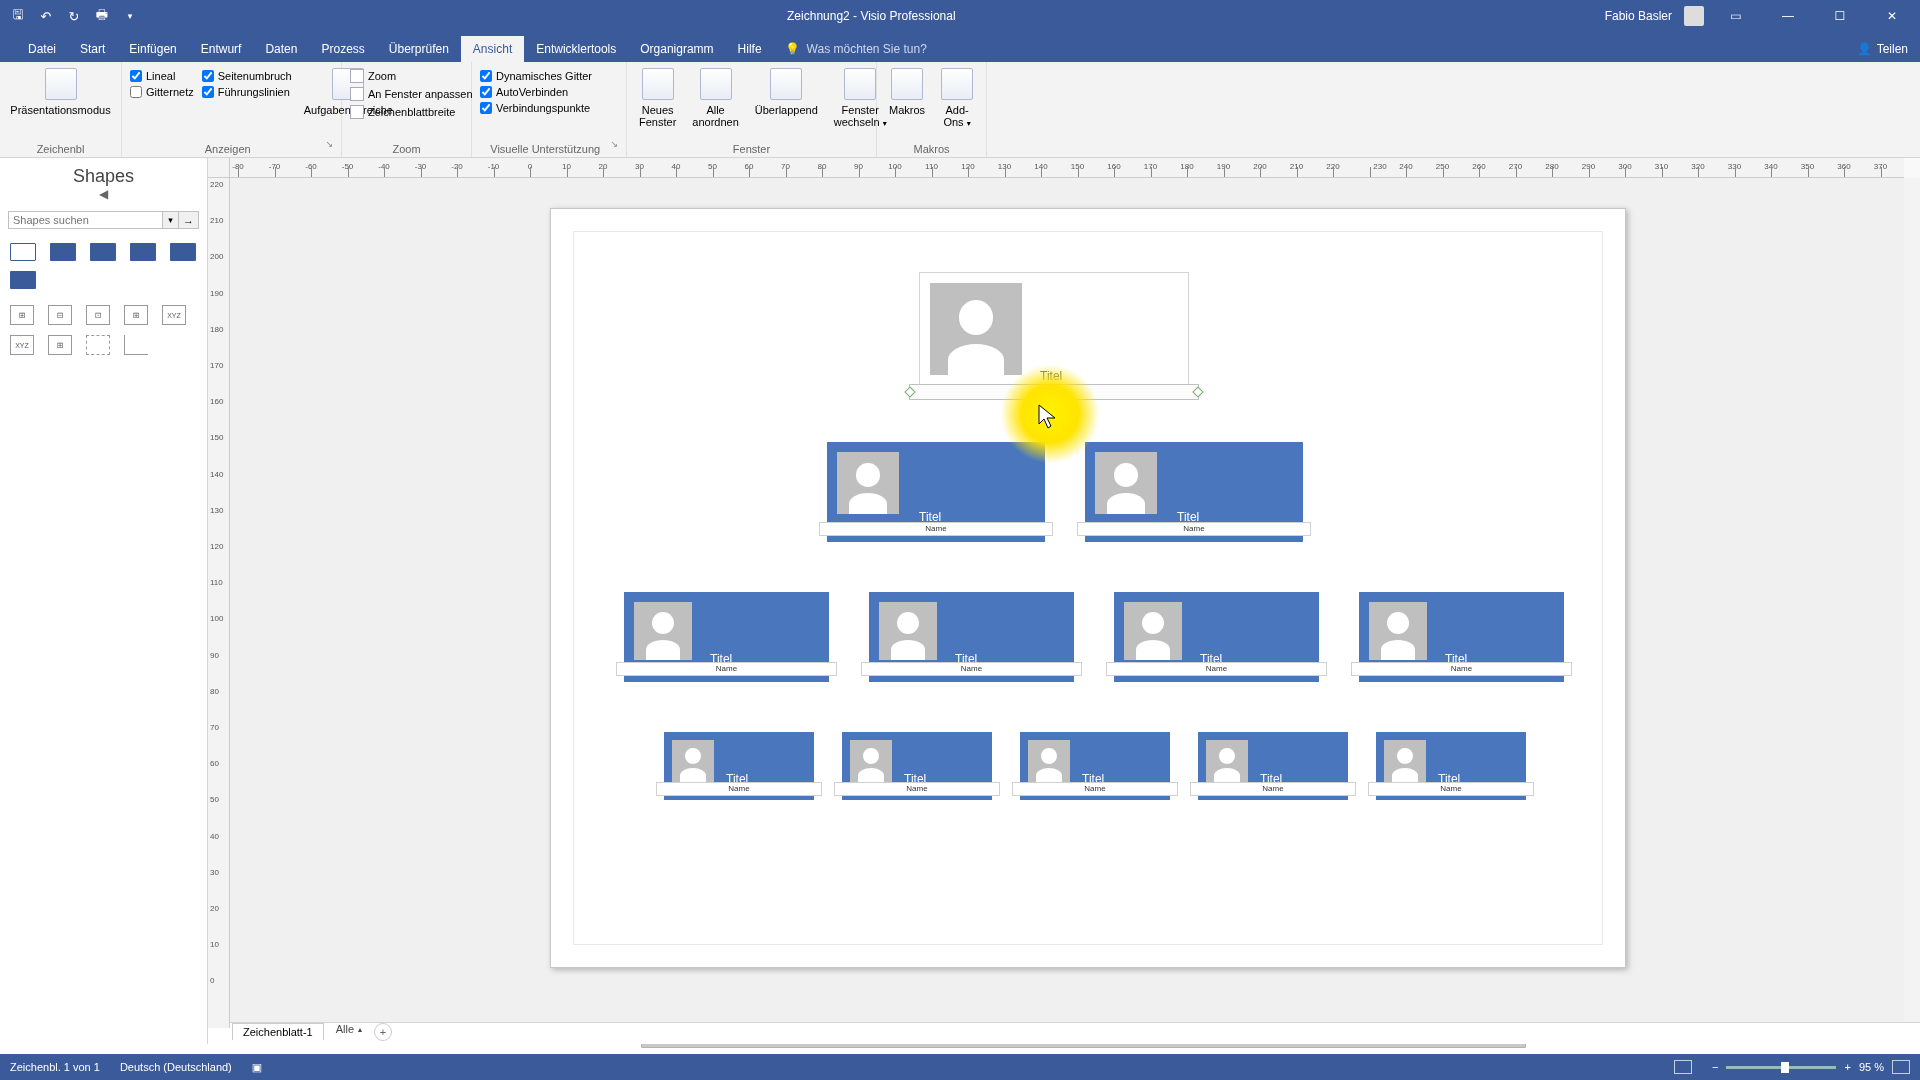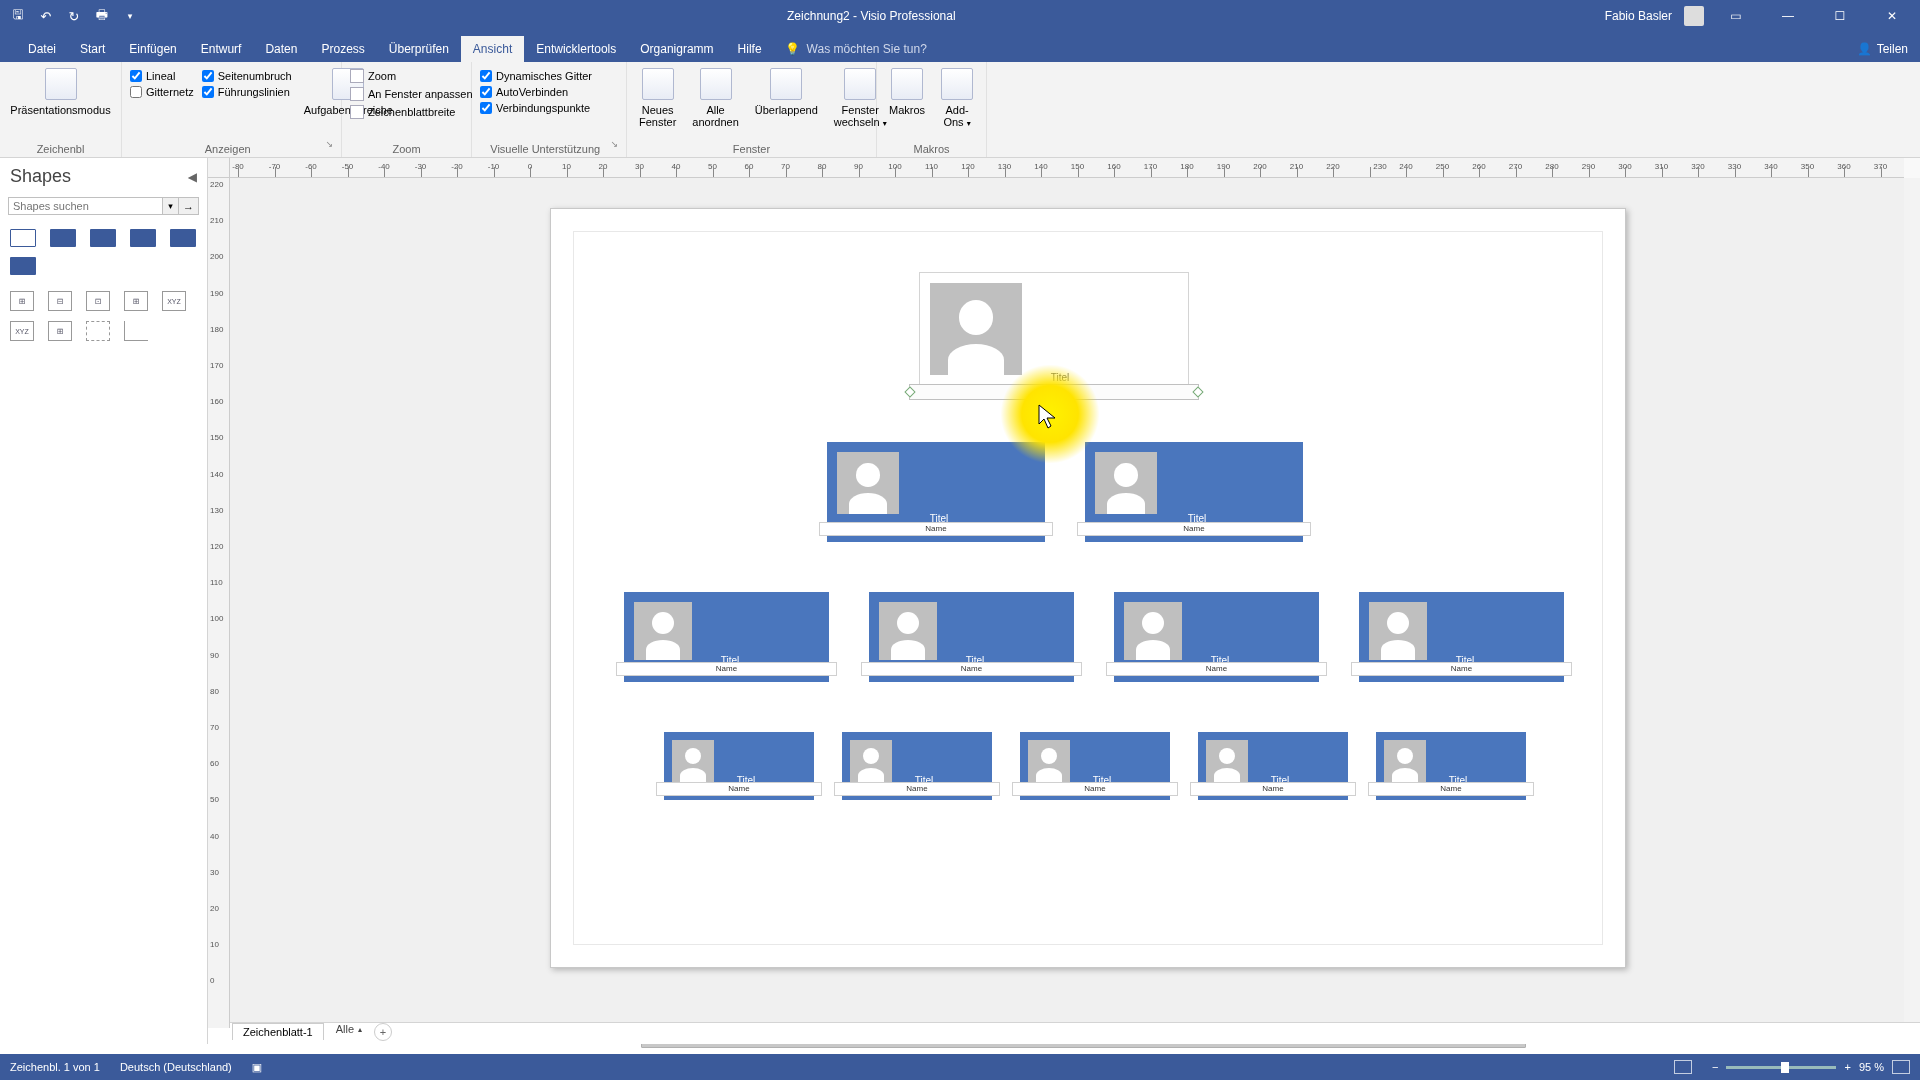--- a/index.html
+++ b/index.html
@@ -36,21 +36,21 @@
 .smallrow { display: flex; align-items: center; gap: 4px; font-size: 11px; cursor: pointer; white-space: nowrap; padding: 1px 0; }
 .smallrow .sicon { width: 14px; height: 14px; border: 1px solid #aab; background: #fff; }
 .sicon-wrap { display: flex; flex-direction: column; gap: 2px; padding-top: 2px; }
 .launcher { font-size: 9px; color: #888; text-align: right; position: relative; top: -2px; }
 
 
 .main { position: absolute; top: 158px; bottom: 36px; left: 0; right: 0; display: flex; }
 
 
 .shapes-panel { width: 208px; border-right: 1px solid #d4d4d4; background: #fff; display: flex; flex-direction: column; }
-.shapes-panel .sp-header { padding: 8px 10px 4px 10px; font-size: 18px; color: #444; display: flex; align-items: center; justify-content: space-between; }
+.shapes-panel .sp-header { padding: 8px 10px 4px 10px; font-size: 18px; color: #444; display: flex; align-items: center; justify-content: space-between; flex-direction: column; }
 .shapes-panel .sp-header .collapse { font-size: 12px; color: #666; cursor: pointer; }
 .sp-search { margin: 6px 8px; display: flex; }
 .sp-search input { flex: 1; border: 1px solid #c0c0c0; padding: 2px 4px; font-size: 11px; }
 .sp-search .dd { width: 16px; border: 1px solid #c0c0c0; border-left: none; background: #f0f0f0; font-size: 9px; text-align: center; line-height: 16px; cursor: pointer; }
 .sp-search .go { width: 20px; border: 1px solid #c0c0c0; border-left: none; background: #f0f0f0; font-size: 11px; text-align: center; line-height: 16px; cursor: pointer; }
 .sp-list { padding: 6px 0; font-size: 11px; }
 .sp-item { padding: 3px 10px; cursor: pointer; display:flex; align-items:center; gap:6px; }
 .sp-item.sel { background: #d0d7e8; }
 .sp-item .ar { font-size: 9px; color: #666; }
 .sp-thumbs { padding: 8px 10px; display: flex; flex-wrap: wrap; gap: 10px 14px; }
@@ -73,21 +73,21 @@
 .page { position: absolute; left: 320px; top: 30px; width: 1076px; height: 760px; background: #fff; box-shadow: 2px 2px 6px rgba(0,0,0,0.25); border: 1px solid #c8c8c8; }
 .page-inner { position: absolute; left: 22px; top: 22px; right: 22px; bottom: 22px; border: 1px solid #e8e8e8; }
 
 
 .org { position: absolute; }
 .org .card { background: #4a76bd; position: relative; }
 .org.white .card { background: #fff; border: 1px solid #d4d4d4; }
 .org .ph { position: absolute; left: 10px; top: 10px; background: #bfbfbf; display: flex; align-items: center; justify-content: center; }
 .org .ph .head { width: 38%; height: 38%; background: #fff; border-radius: 50%; position: absolute; top: 18%; }
 .org .ph .body { width: 60%; height: 34%; background: #fff; border-radius: 60% 60% 0 0; position: absolute; bottom: 0; }
-.org .titlelbl { position: absolute; font-size: 10px; color: #1a1a1a; text-align: center; width: 40px; }
+.org .titlelbl { position: absolute; font-size: 12px; color: #1a1a1a; width: 40px; }
 .org.white .titlelbl { color: #666; }
 .org .namebar { position: absolute; left: -8px; right: -8px; background: #fff; border: 1px solid #d0d0d0; text-align: center; font-size: 8px; color: #333; height: 14px; line-height: 12px; display:flex; align-items:center; justify-content:center; }
 .org.white .namebar { left: -10px; right: -10px; height: 16px; border: 1px solid #c0c0c0; background:#fcfcfc; }
 .conn-end { position:absolute; width:8px; height:8px; border:1px solid #7a7; background:#fff; transform:rotate(45deg); }
 
 
 .highlight { position: absolute; width: 100px; height: 100px; border-radius: 50%; background: radial-gradient(circle, #fff200 0%, #ffe400 40%, rgba(255,228,0,0) 70%); pointer-events: none; z-index: 50; }
 .cursor { position: absolute; z-index: 60; font-size: 20px; pointer-events:none; }
 
 

